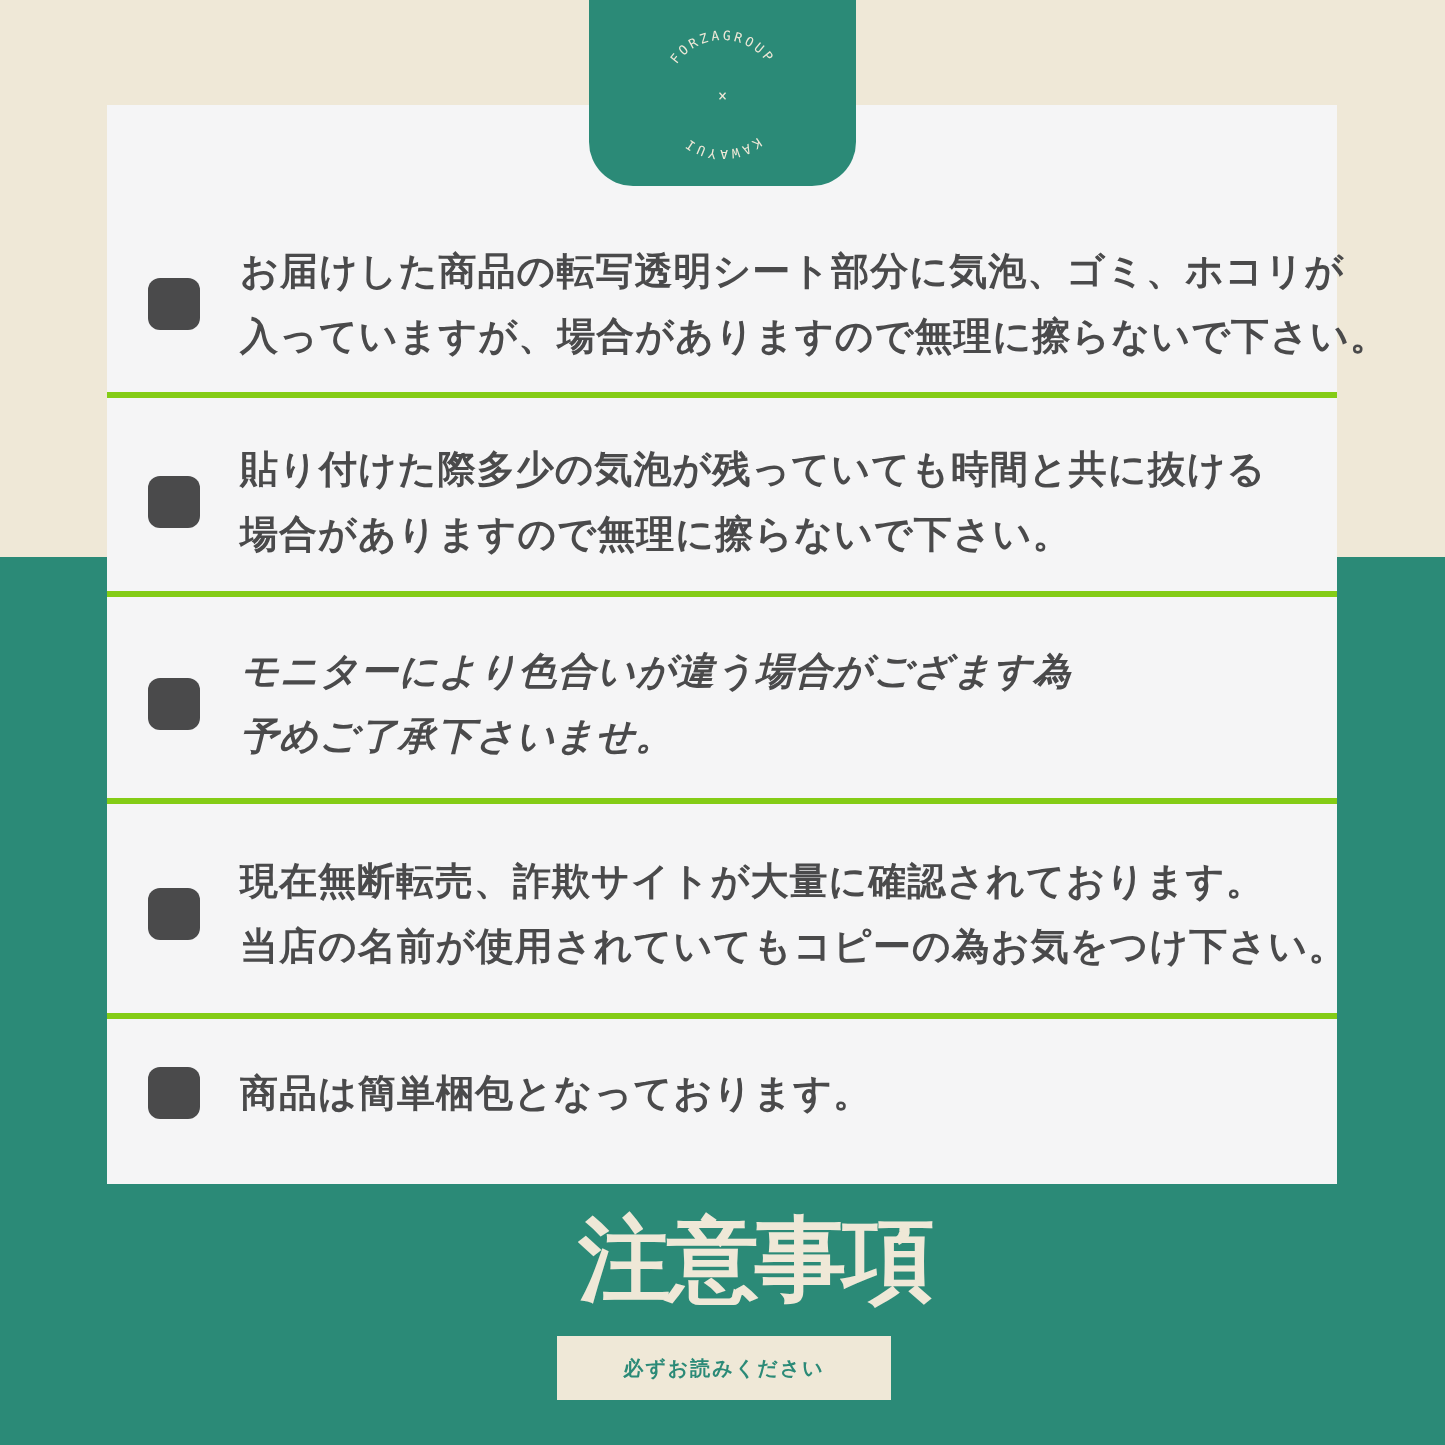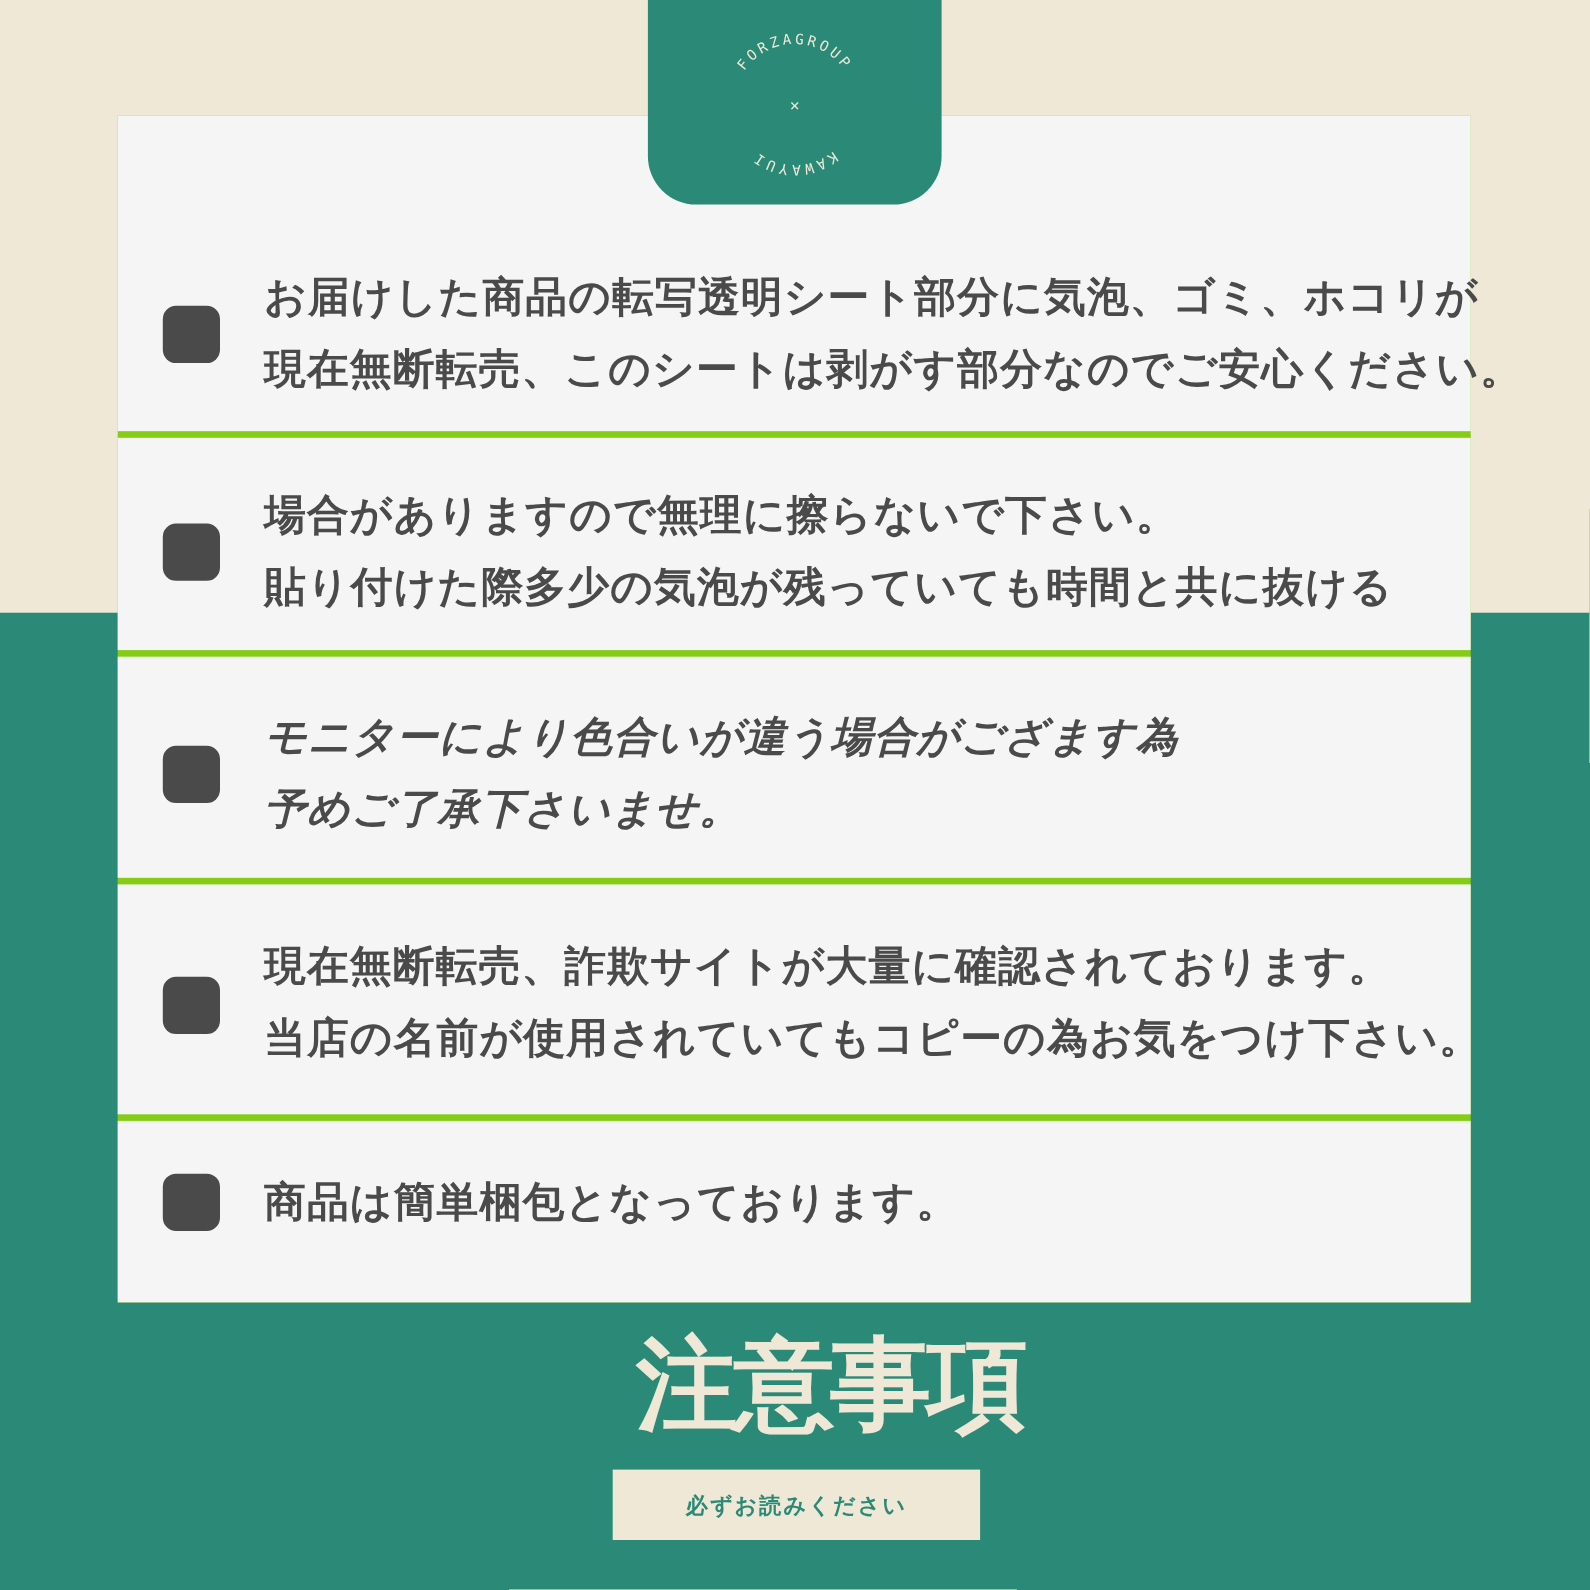--- a/index.html
+++ b/index.html
@@ -52,21 +52,21 @@
   .notice {
     background: #f5f5f6;
     display: flex;
     align-items: center;
     padding-left: 41px;
     box-sizing: border-box;
   }
   .notice-1 { height: 289px; padding-top: 112px; }
   .notice-2 { height: 195px; padding-top: 16px; }
   .notice-3 { height: 204px; padding-top: 14px; font-style: italic; }
-  .notice-4 { height: 211px; padding-top: 10px; font-family: Liberation Mono, monospace; }
+  .notice-4 { height: 211px; padding-top: 10px; }
   .notice-5 { height: 167px; padding-bottom: 16px; }
   .bullet {
     flex: 0 0 auto;
     width: 52px; height: 52px;
     border-radius: 12px;
     background: #4a4a4b;
   }
   .notice-text {
     margin-left: 40px;
     color: #4a4a4b;
@@ -110,29 +110,29 @@
 
   <div class="bg-top"></div>
   <div class="bg-bottom"></div>
 
   <div class="panel">
 
     <div class="notice notice-1">
       <span class="bullet"></span>
       <div class="notice-text">
         <span class="line">お届けした商品の転写透明シート部分に気泡、ゴミ、ホコリが</span>
-        <span class="line">現在無断転売、このシートは剥がす部分なのでご安心ください。</span>
+        <span class="line">入っていますが、場合がありますので無理に擦らないで下さい。</span>
       </div>
     </div>
 
     <div class="notice notice-2">
       <span class="bullet"></span>
       <div class="notice-text">
+        <span class="line">貼り付けた際多少の気泡が残っていても時間と共に抜ける</span>
         <span class="line">場合がありますので無理に擦らないで下さい。</span>
-        <span class="line">貼り付けた際多少の気泡が残っていても時間と共に抜ける</span>
       </div>
     </div>
 
     <div class="notice notice-3">
       <span class="bullet"></span>
       <div class="notice-text">
         <span class="line">モニターにより色合いが違う場合がござます為</span>
         <span class="line">予めご了承下さいませ。</span>
       </div>
     </div>

